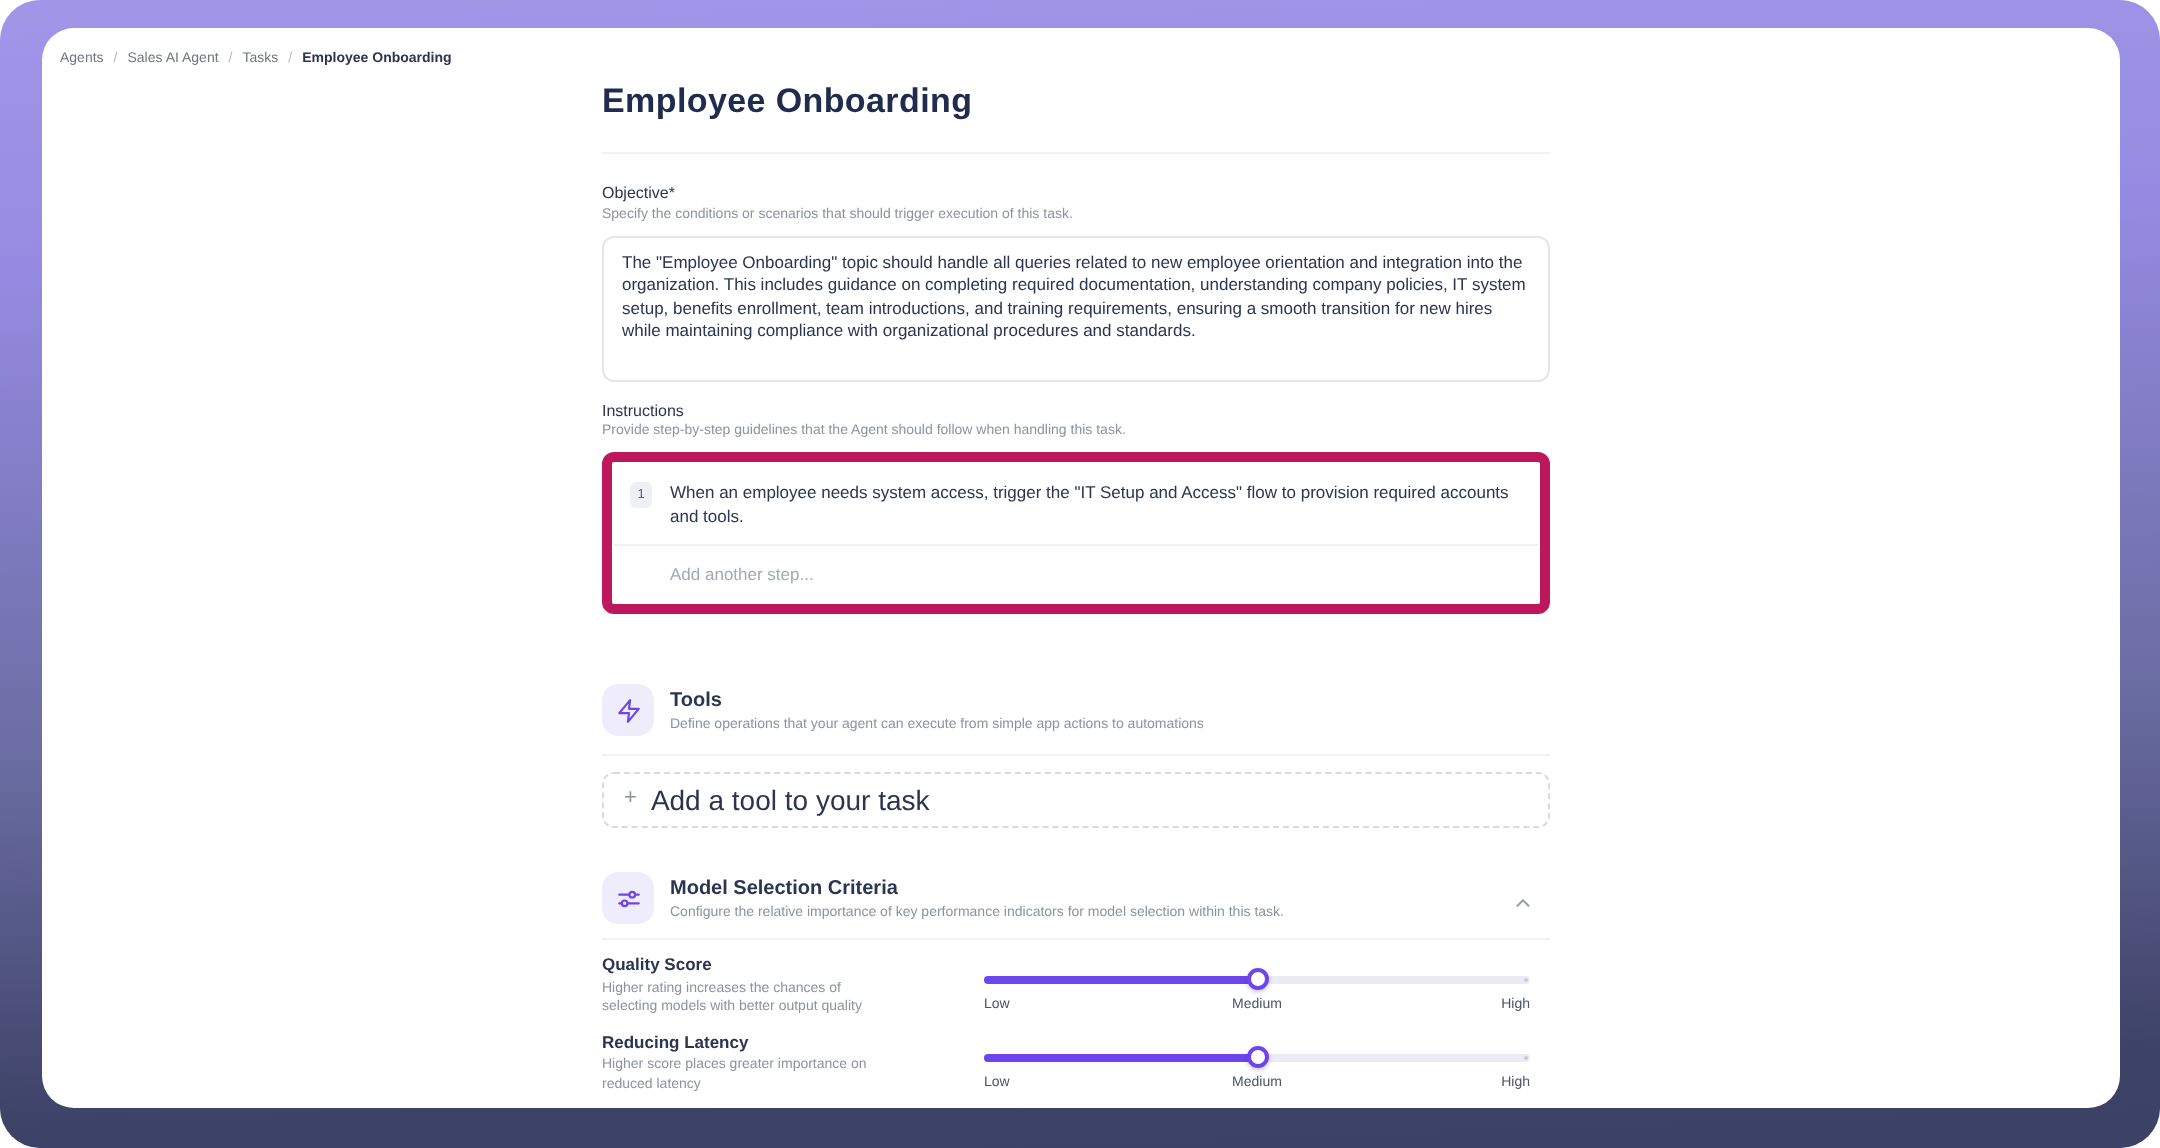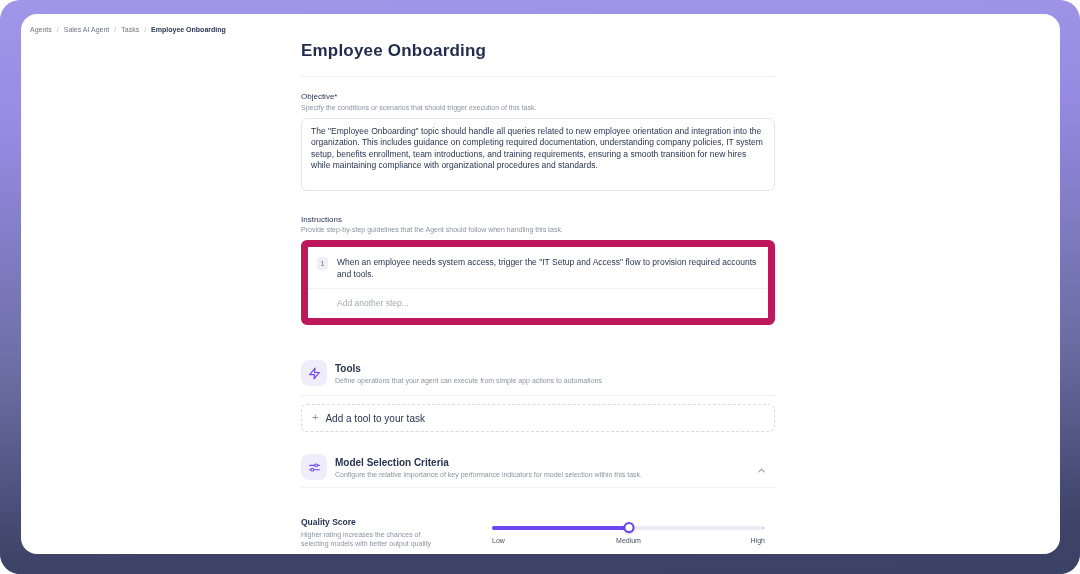--- a/index.html
+++ b/index.html
@@ -27,48 +27,48 @@
   .divider { height:1px; background:#f0f1f5; width:100%; }
   .divider.title-div { margin-top:15px; }
 
   .field-label { font-size:8px; font-weight:normal; color:#2a3552; }
   .field-desc { font-size:7px; color:#8a93a0; margin-top:2.5px; }
 
   .objective-label { margin-top:15px; }
   .textarea-box { margin-top:7px; border:1px solid #e3e6ec; border-radius:6px; padding:7px 9px; height:73px;
     font-size:8.5px; line-height:11.5px; color:#2a3552; background:#fff; }
 
-  .instructions-label { margin-top:24px; }
-  .steps-box { margin-top:7px; border:7px solid #be185d; border-radius:6px; background:#fff; }
+  .instructions-label { margin-top:10px; }
+  .steps-box { margin-top:7px; border:5px solid #be185d; border-radius:6px; background:#fff; }
   .step-row { display:flex; padding:9px 9px 8px 9px; gap:9px; }
   .step-num { flex:0 0 auto; width:11px; height:13px; border-radius:3px; background:#eef0f4; color:#5a6472;
     font-size:6.5px; display:flex; align-items:center; justify-content:center; margin-top:1px; }
   .step-text { font-size:8.5px; line-height:12px; color:#2a3552; max-width:420px; }
   .step-divider { height:1px; background:#f0f1f5; margin:0 1px; }
   .add-step { padding:9px 9px 10px 29px; font-size:8.5px; color:#a2a9b4; cursor:text; }
 
   .section-header { display:flex; gap:8px; align-items:flex-start; position:relative; }
   .tools-header { margin-top:35px; }
   .model-header { margin-top:22px; }
   .icon-box { flex:0 0 auto; width:26px; height:26px; border-radius:8px; background:#efecfb;
     display:flex; align-items:center; justify-content:center; }
   .section-title { font-size:10px; font-weight:bold; color:#2a3552; margin-top:3px; }
   .section-desc { font-size:7px; color:#8a93a0; margin-top:3px; }
   .tools-divider { margin-top:9px; }
   .model-divider { margin-top:7px; }
 
   .add-tool-btn { margin-top:8px; border:1px dashed #d7dbe3; border-radius:6px; height:28px;
     display:flex; align-items:center; gap:7px; padding:0 10px; cursor:pointer; background:#fff; }
   .plus-icon { color:#8a93a0; font-size:11px; line-height:1; margin-top:-1px; }
-  .add-tool-label { font-size:10px; color:#2a3552; }
+  .add-tool-label { font-size:14px; color:#2a3552; }
 
   .chevron-btn { position:absolute; right:8px; top:8px; cursor:pointer; }
 
   
-  .criterion { display:flex; margin-top:29px; }
+  .criterion { display:flex; margin-top:7px;align-items:center; }
   .crit-left { width:175px; padding-right:12px; }
   .crit-label { font-size:8.5px; font-weight:bold; color:#2a3552; }
   .crit-desc { font-size:7px; line-height:9.5px; color:#8a93a0; margin-top:2.5px; max-width:140px; }
   .crit-right { margin-left:16px; width:273px; padding-top:5px; }
   .slider { position:relative; height:12px; cursor:pointer; }
   .slider-track { position:absolute; left:0; right:0; top:4px; height:4px; border-radius:2px; background:#ecebf4; }
   .slider-track::after { content:""; position:absolute; right:1px; top:1px; width:2px; height:2px; border-radius:50%; background:#c9c9d8; }
   .slider-fill { position:absolute; left:0; top:4px; height:4px; border-radius:2px; background:#6c46ec; }
   .slider-thumb { position:absolute; top:0; width:11px; height:11px; border-radius:50%; background:#fff;
     border:2px solid #6c46ec; transform:translateX(-50%); box-shadow:0 1px 2px rgba(40,30,90,.25); }

